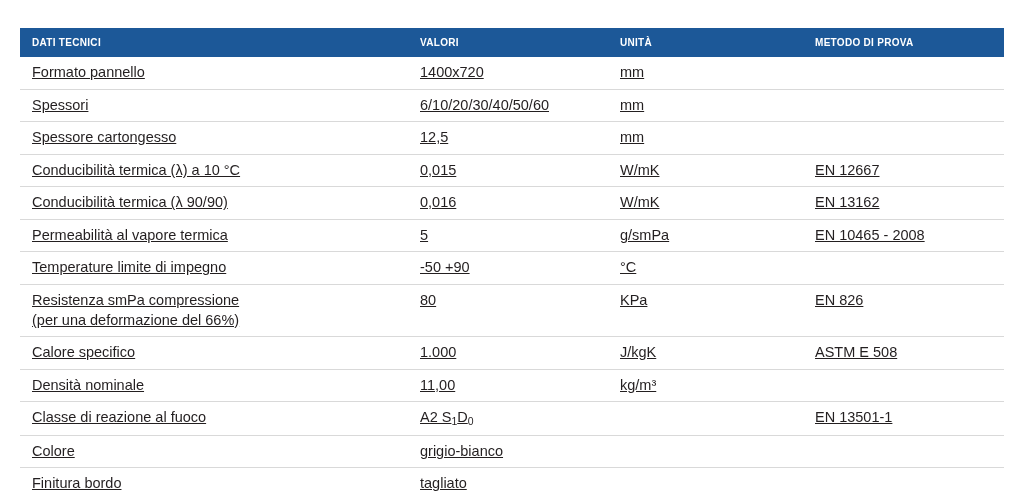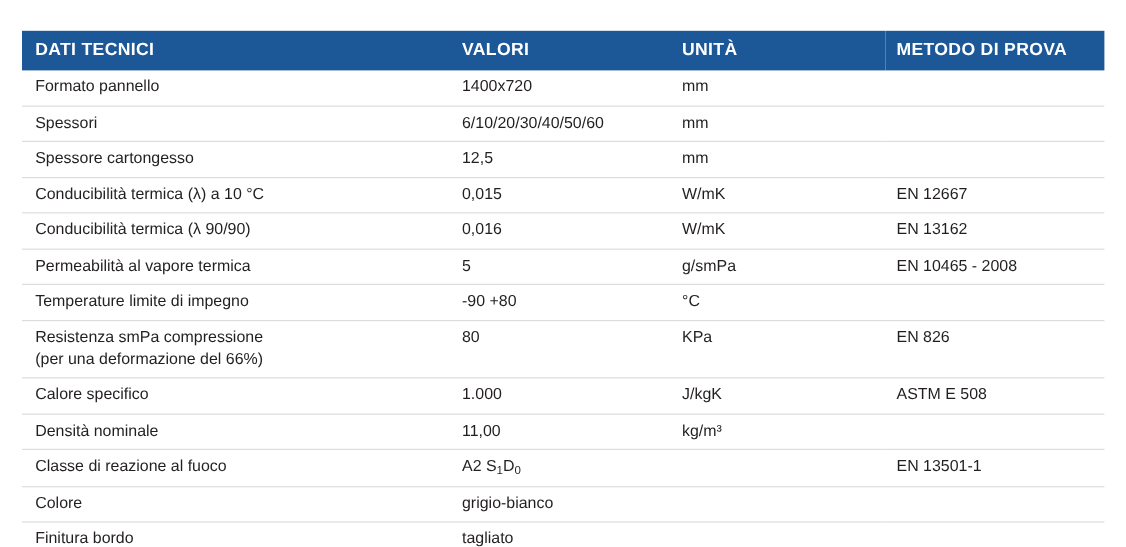--- a/index.html
+++ b/index.html
@@ -29,36 +29,37 @@
   }
   table.tech col.c0 { width: 390px; }
   table.tech col.c1 { width: 200px; }
   table.tech col.c2 { width: 195px; }
   table.tech col.c3 { width: 199px; }
 
   thead th {
     background: #1c5898;
     color: #ffffff;
     font-weight: bold;
-    font-size: 16px;
+    font-size: 10px;
     letter-spacing: 0.3px;
     text-align: left;
     padding: 9px 10px 9px 10px;
     border: none;
     white-space: nowrap;
     margin-left: 43px;
   }
   thead th.first { padding-left: 12px; }
 
   tbody td {
     padding: 6px 10px 6px 10px;
     border-bottom: 1px solid #d9d9d9;
     vertical-align: top;
     color: #231f20;
     line-height: 1.35;
+    text-decoration: underline;
   }
   tbody td.first { padding-left: 12px; }
   tbody tr:last-child td { border-bottom: 1px solid #d9d9d9; }
 
   tbody td .sub {
     display: block;
   }
   sub {
     font-size: 0.72em;
     vertical-align: -0.25em;
@@ -115,21 +116,21 @@
         <td>EN 13162</td>
       </tr>
       <tr>
         <td class="first">Permeabilità al vapore termica</td>
         <td>5</td>
         <td>g/smPa</td>
         <td>EN 10465 - 2008</td>
       </tr>
       <tr>
         <td class="first">Temperature limite di impegno</td>
-        <td>-90 +80</td>
+        <td>-50 +90</td>
         <td>°C</td>
         <td></td>
       </tr>
       <tr>
         <td class="first">
           <span class="sub">Resistenza smPa compressione</span>
           <span class="sub">(per una deformazione del 66%)</span>
         </td>
         <td>80</td>
         <td>KPa</td>

